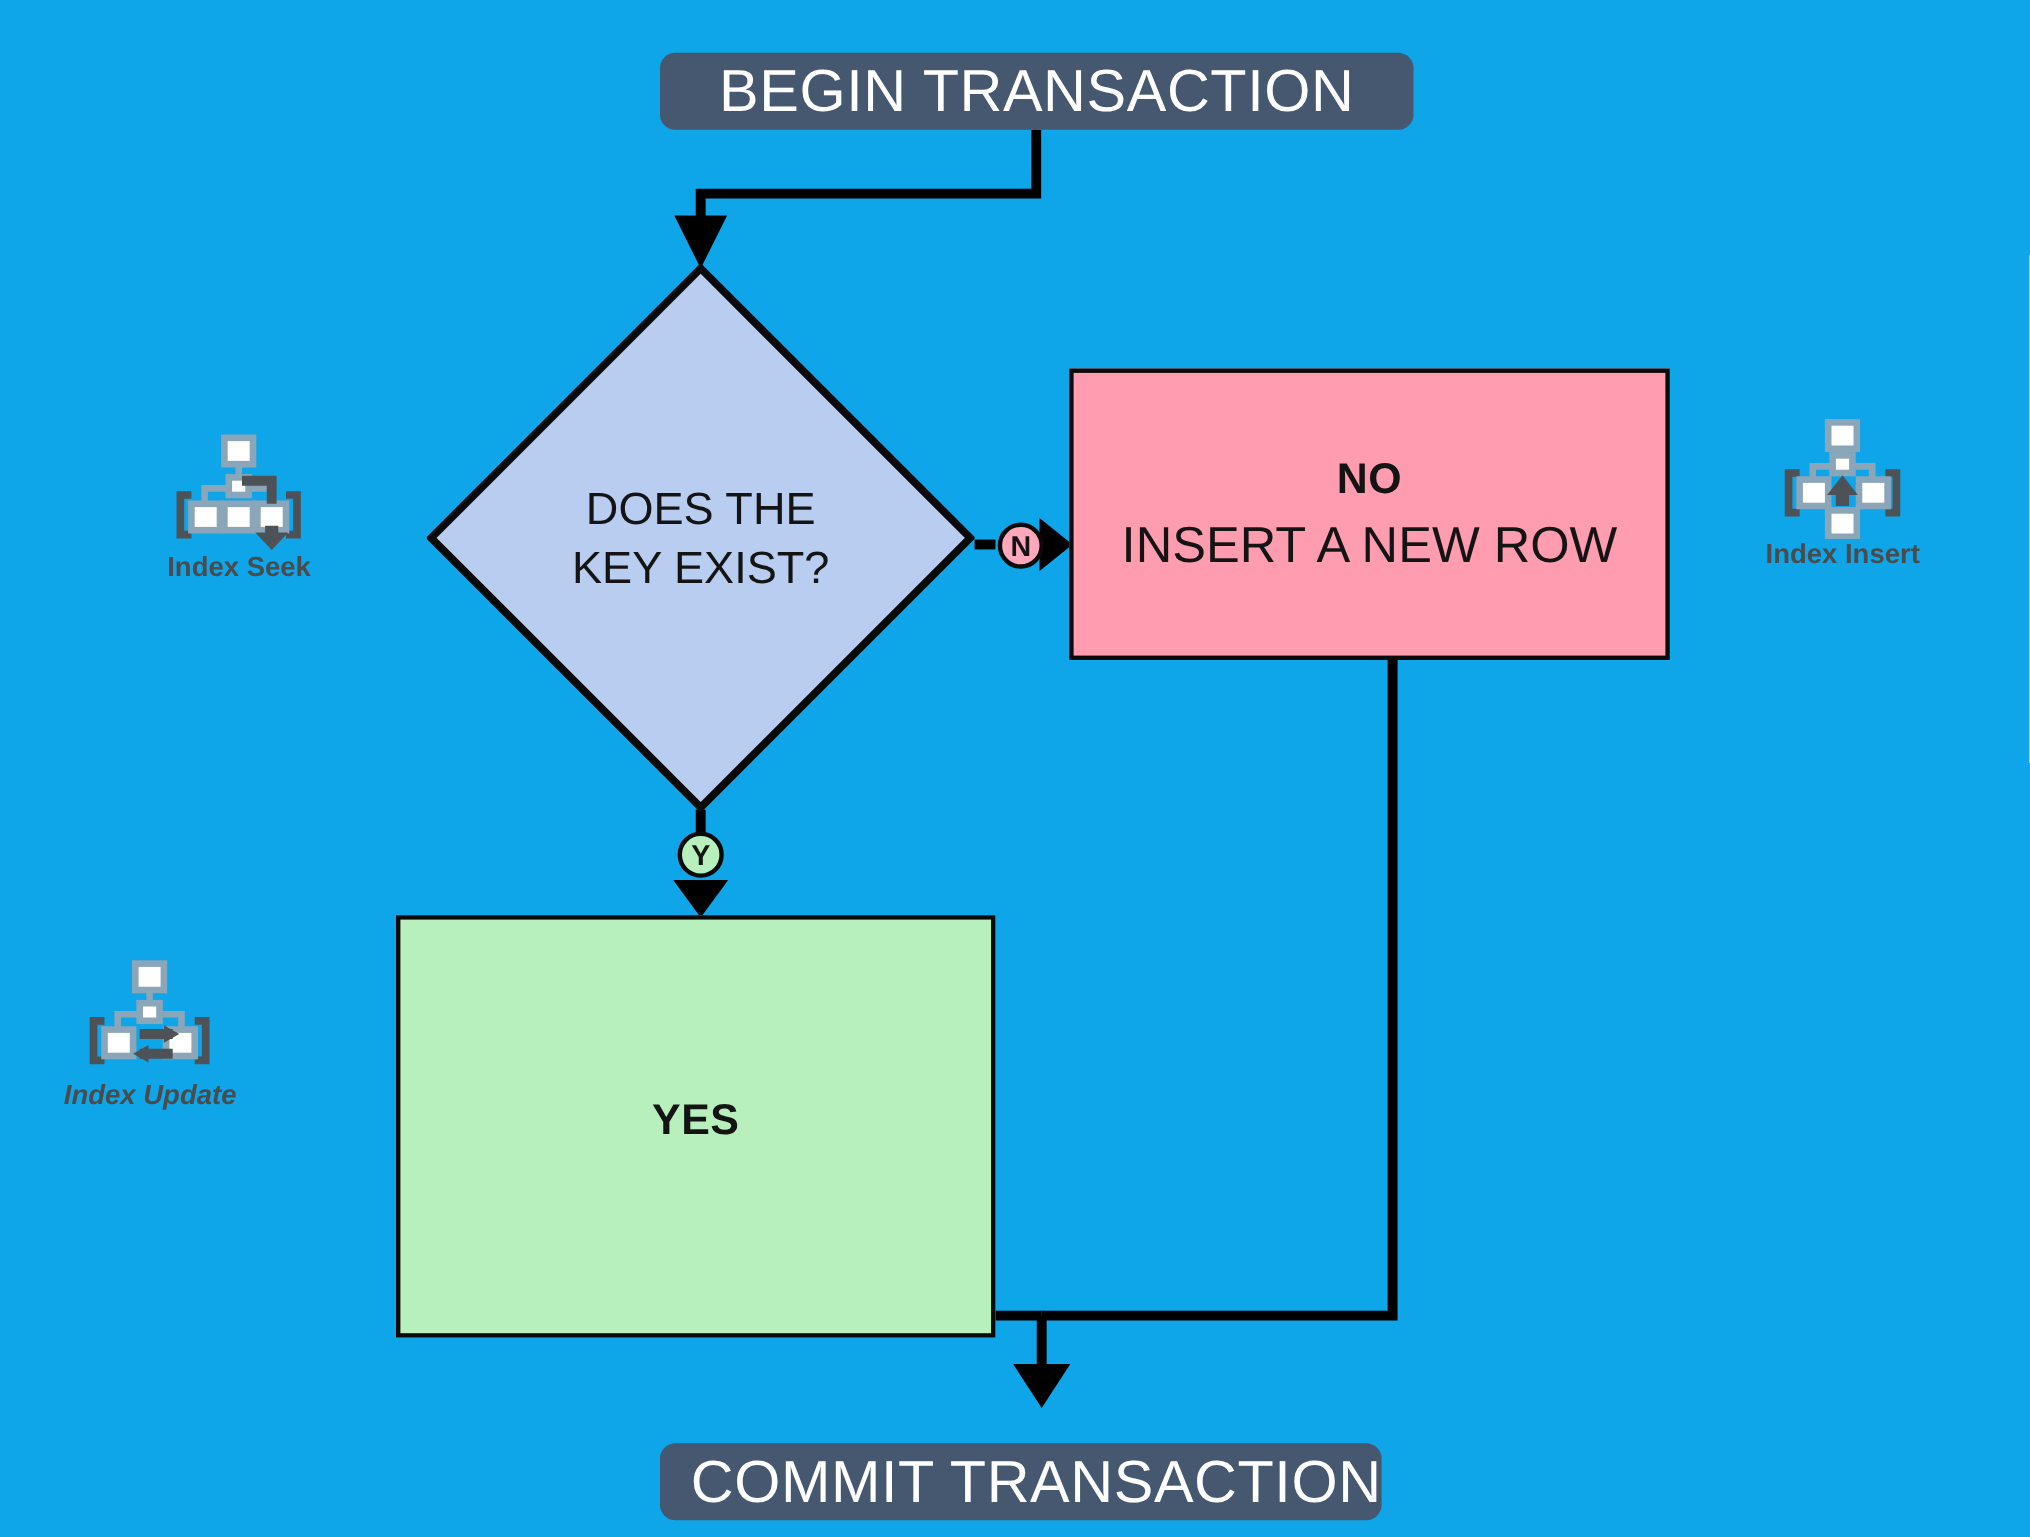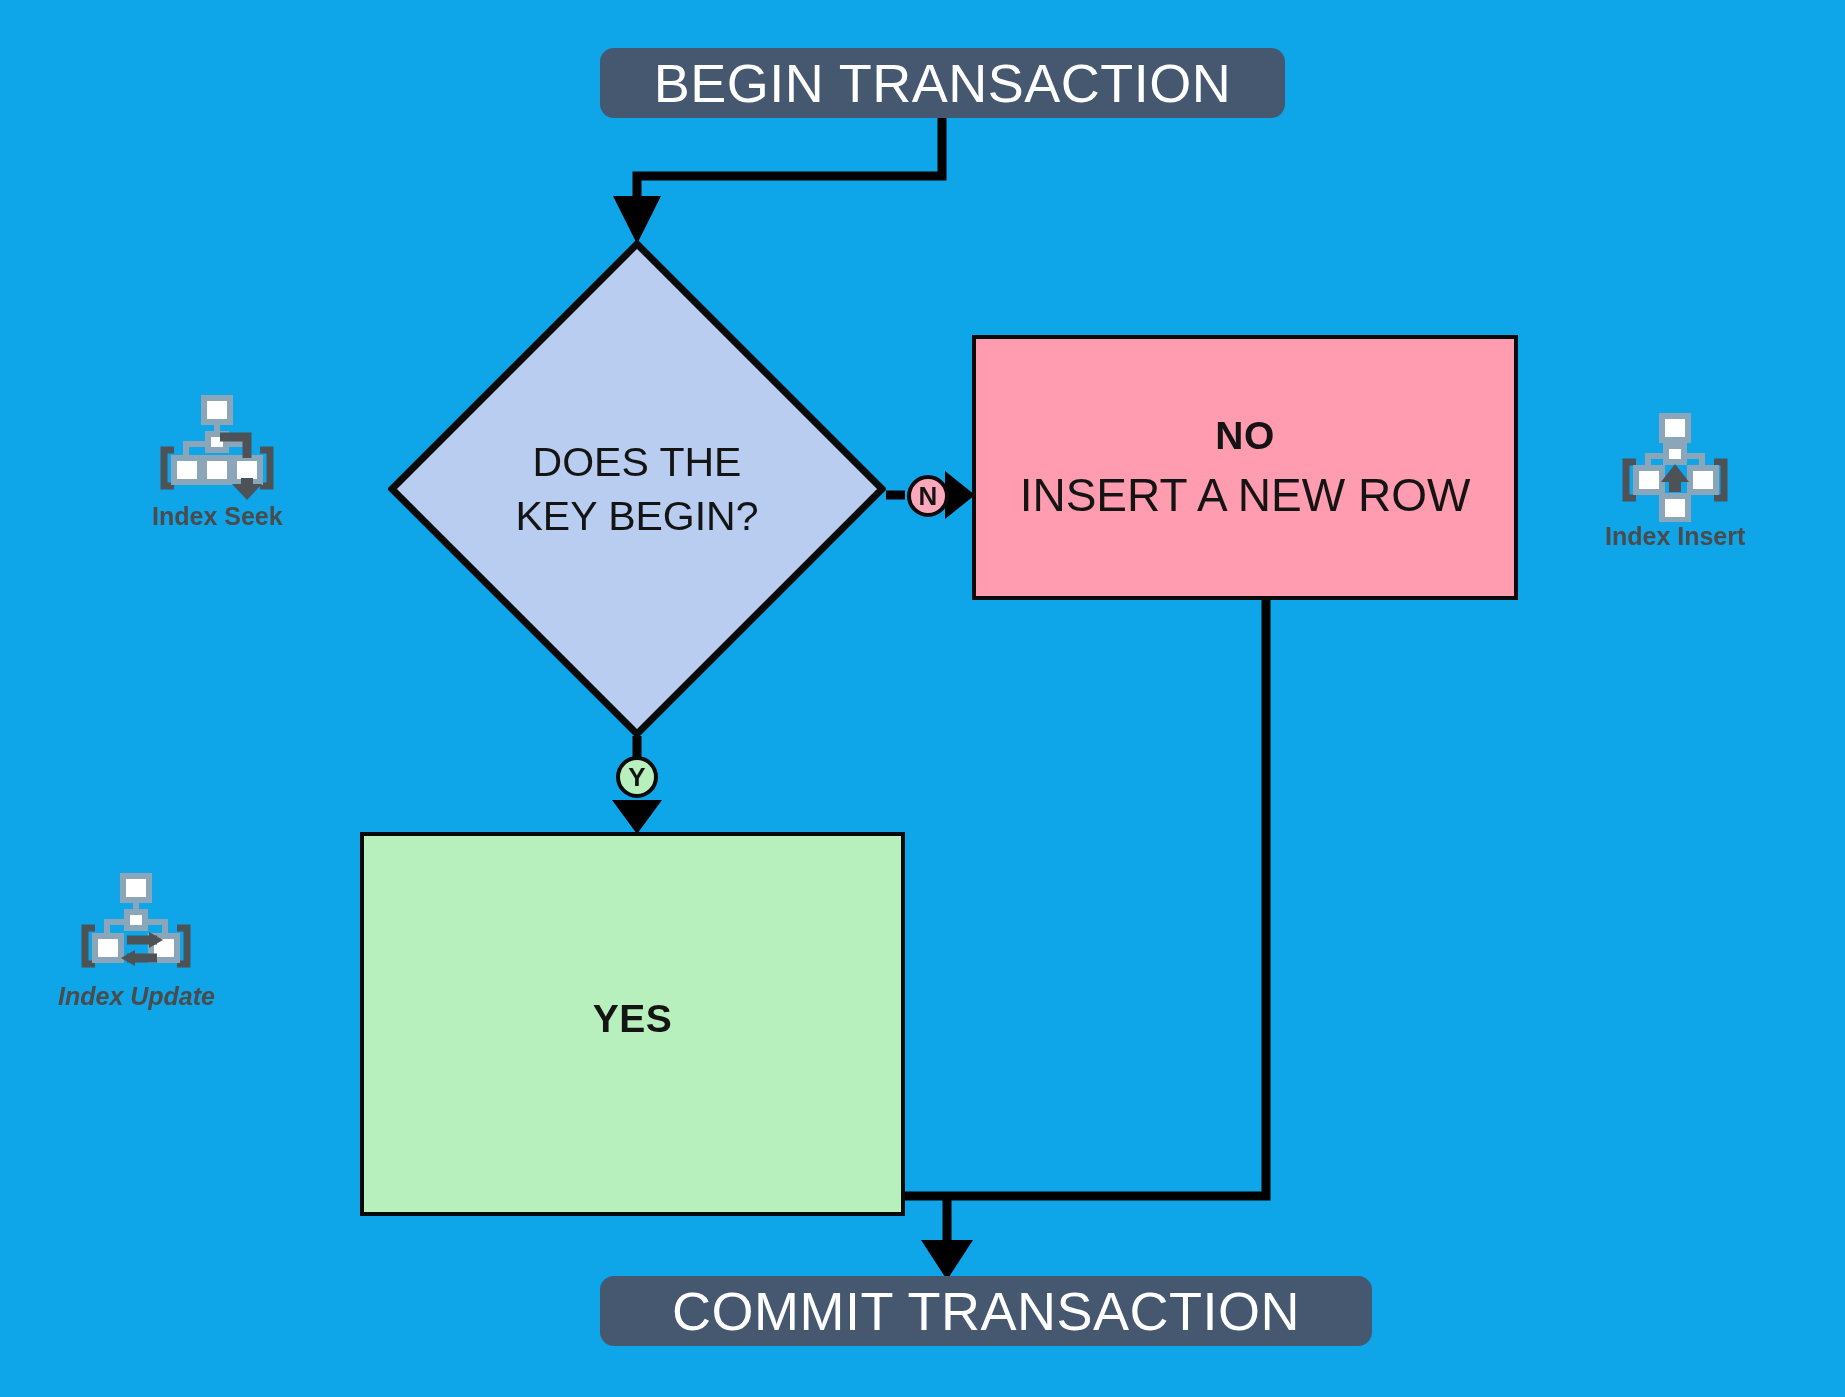--- a/index.html
+++ b/index.html
@@ -34,22 +34,22 @@
     font-size: 54px;
     letter-spacing: 0.5px;
     font-weight: 400;
     white-space: nowrap;
   }
   #begin-bar {
     left: 600px; top: 48px;
     width: 685px; height: 70px;
   }
   #commit-bar {
-    left: 600px; top: 1276px;
-    width: 772px; height: 70px;
+    left: 600px; top: 1312px;
+    width: 656px; height: 70px; justify-content: flex-end;
   }
 
   
   #decision-wrap {
     position: absolute;
     left: 388px; top: 240px;
     width: 498px; height: 498px;
   }
   #decision-shape {
     position: absolute;
@@ -130,21 +130,21 @@
     height: 110px;
   }
   .legend .caption {
     margin-top: 0;
     font-size: 25px;
     font-weight: bold;
     color: #4b4b4b;
     white-space: nowrap;
   }
   #legend-seek   { left: 152px;  top: 392px; }
-  #legend-insert { left: 1605px; top: 412px; }
+  #legend-insert { left: 1605px; top: 380px; }
   #legend-update { left: 58px;   top: 872px; font-style: italic; }
 </style>
 </head>
 <body>
 
 <div id="stage">
 
   <svg id="wires" viewBox="0 0 1845 1397" width="1845" height="1397">
 
     <path d="M 942 118 L 942 176 L 637 176 L 637 206" fill="none" stroke="#000000" stroke-width="9"></path>
@@ -171,21 +171,21 @@
   <div class="terminator" id="begin-bar" style="background:#465770;">
     <span>BEGIN TRANSACTION</span>
   </div>
 
   <div id="decision-wrap">
     <svg id="decision-shape" viewBox="0 0 498 498" preserveAspectRatio="none">
       <polygon points="249,4 494,249 249,494 4,249" fill="#b9cdf0" stroke="#0a0a0a" stroke-width="7"></polygon>
     </svg>
     <div id="decision-text">
       <span>DOES THE</span>
-      <span>KEY BEGIN?</span>
+      <span>KEY EXIST?</span>
     </div>
   </div>
 
   <div class="badge" id="badge-n" style="background:#ffa8bb;">
     <span>N</span>
   </div>
 
   <div class="process" id="no-box" style="background:#ff9cb0;">
     <span class="lead">NO</span>
     <span class="body">INSERT A NEW ROW</span>

